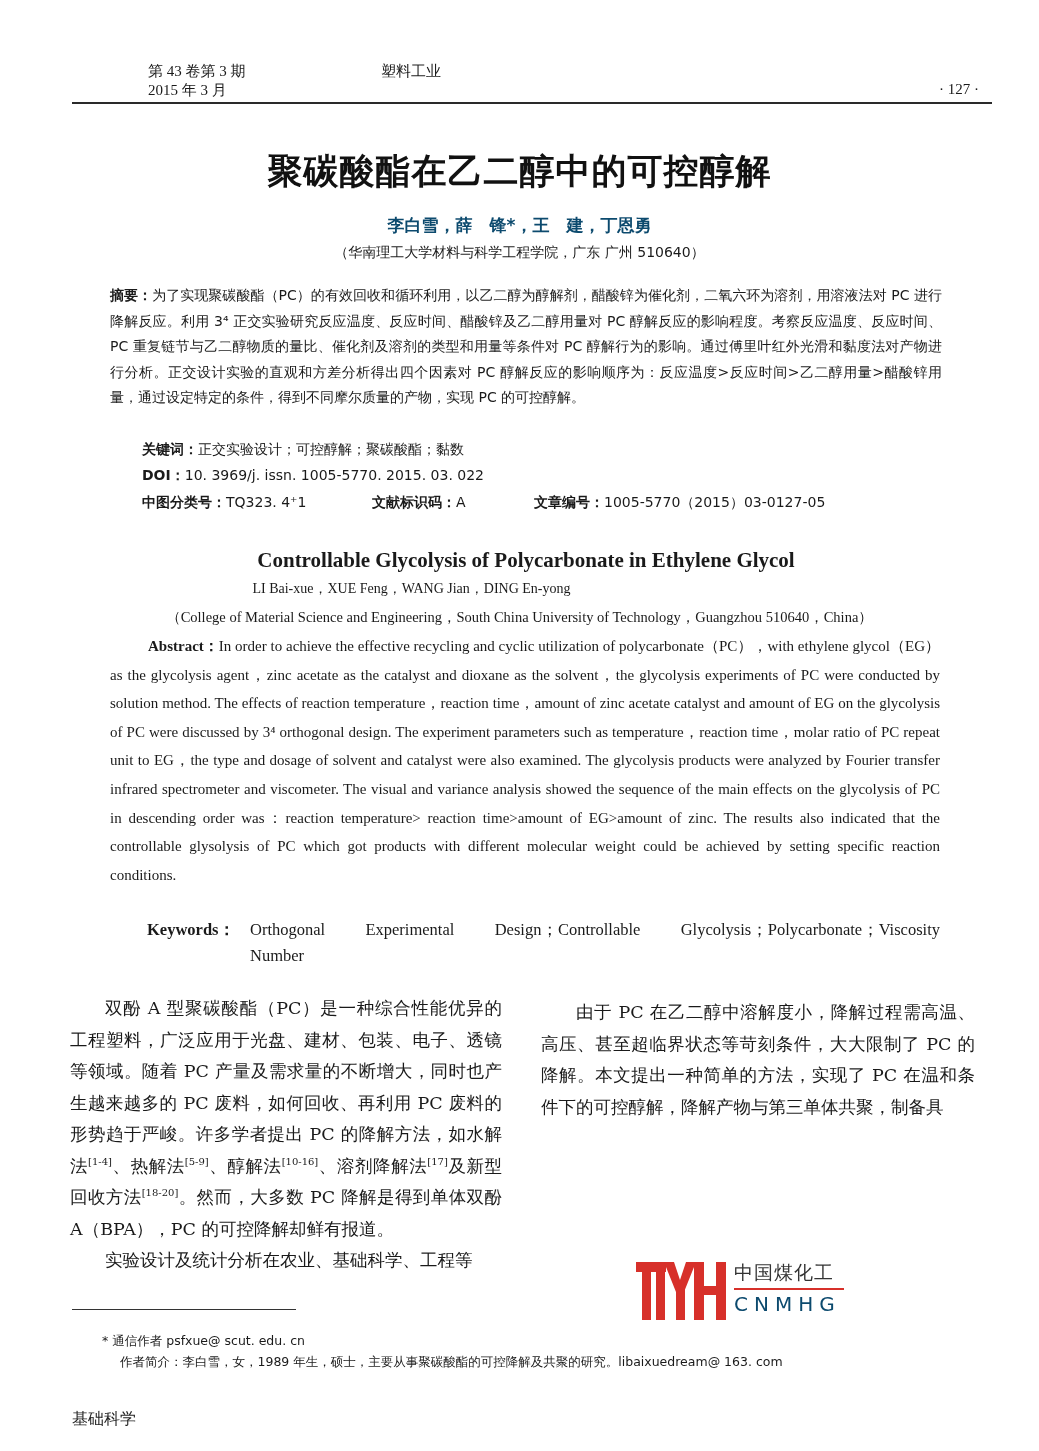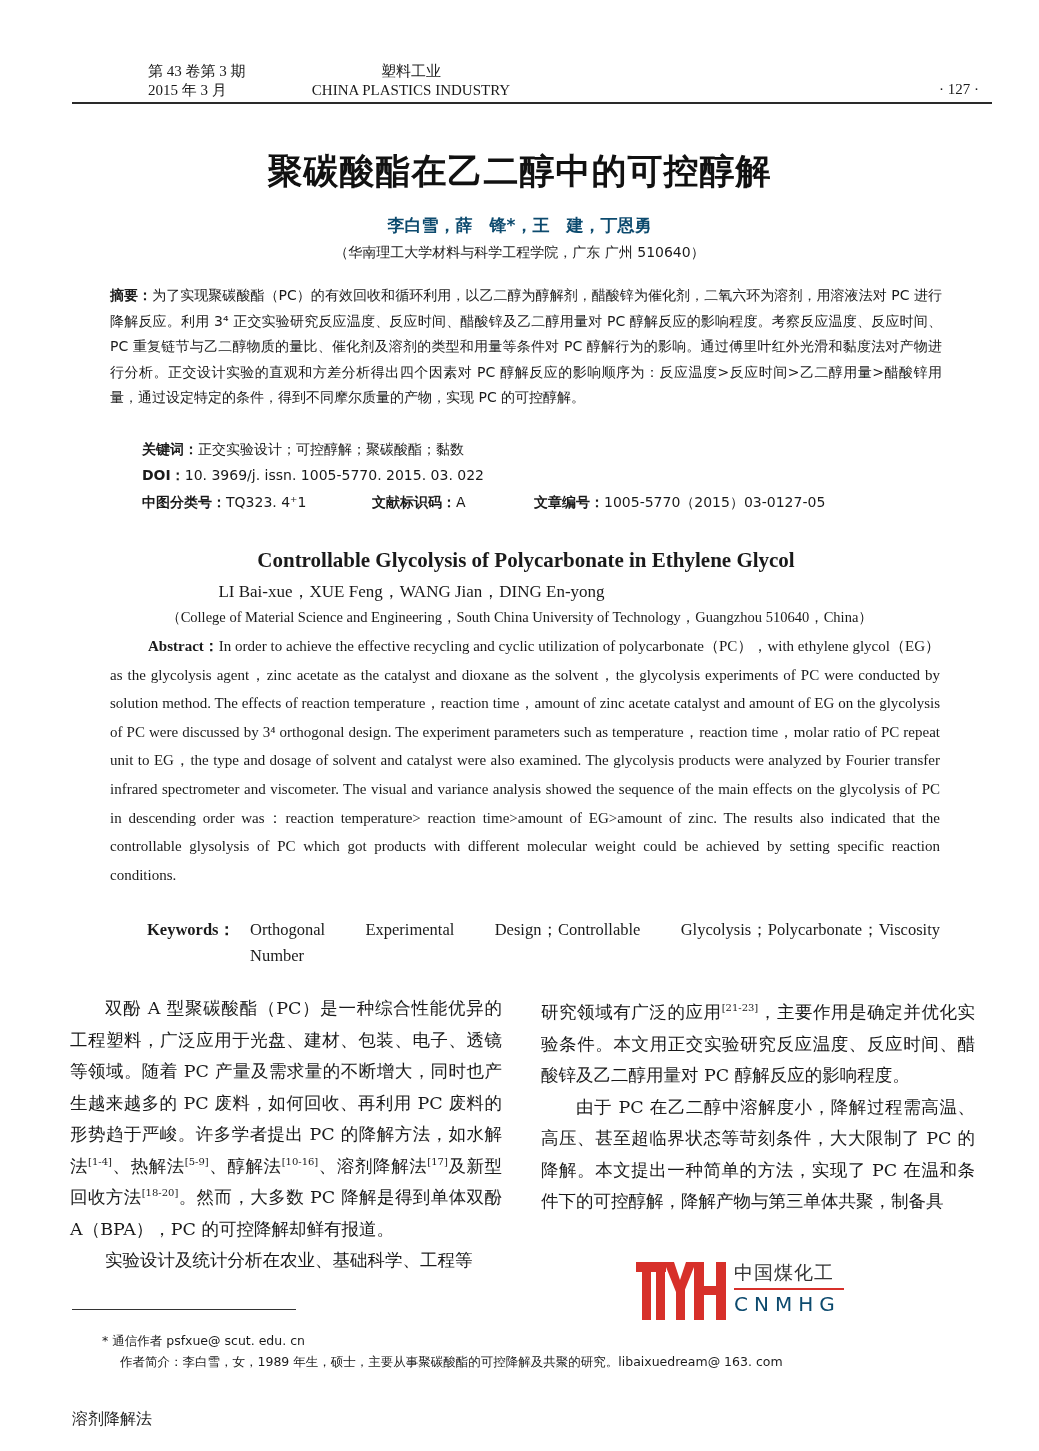--- a/index.html
+++ b/index.html
@@ -16,21 +16,21 @@
   .abs-cn { left: 110px; width: 832px; top: 283px; font-family: "DejaVu Sans", sans-serif; font-size: 14px; line-height: 25.5px; text-align: justify; }
   .abs-cn .lbl, .meta .lbl { font-weight: bold; }
   .meta { left: 142px; font-family: "DejaVu Sans", sans-serif; font-size: 14px; line-height: 20px; }
   .meta-kw { top: 439px; }
   .meta-doi { top: 465px; }
   .meta-cls { top: 492px; width: 820px; display: flex; }
   .meta-cls span.item { display: inline-block; }
   .meta-cls .c1 { width: 230px; }
   .meta-cls .c2 { width: 162px; }
   .en-title { left: 0; width: 1052px; top: 548px; text-align: center; font-family: "Liberation Serif", serif; font-weight: bold; font-size: 21px; }
-  .en-authors { left: 0; width: 823px; top: 580px; text-align: center; font-family: "Liberation Serif", serif; font-size: 17px; }
+  .en-authors { left: 0; width: 823px; top: 580px; text-align: center; font-family: "Liberation Serif", serif; font-size: 14px; }
   .en-affil { left: 0; width: 1039px; top: 608px; text-align: center; font-family: "Liberation Serif", serif; font-size: 14.5px; }
   .en-abs { left: 110px; width: 830px; top: 632px; font-family: "Liberation Serif", serif; font-size: 15px; line-height: 28.6px; text-align: justify; text-indent: 38px; }
   .en-abs .lbl { font-weight: bold; }
   .en-kw { left: 147px; width: 793px; top: 917px; font-family: "Liberation Serif", serif; font-size: 16.5px; line-height: 26px; }
   .en-kw .lbl { font-weight: bold; float: left; width: 103px; }
   .en-kw .txt { display: block; margin-left: 103px; text-align: justify; text-align-last: justify; }
   .en-kw .txt2 { display: block; margin-left: 103px; }
   .body-col { font-family: "DejaVu Serif", serif; font-size: 17.5px; line-height: 31.5px; text-align: justify; }
   .col-left { left: 70px; width: 432px; top: 993px; }
   .col-right { left: 541px; width: 434px; top: 997px; }
@@ -49,21 +49,20 @@
 </style>
 </head>
 <body>
 
 <div class="abs hdr hdr-left">
   <div>第 43 卷第 3 期</div>
   <div>2015 年 3 月</div>
 </div>
 <div class="abs hdr hdr-center">
   <div>塑料工业</div>
-  <div>CHINA PLASTICS INDUSTRY</div>
 </div>
 <div class="abs hdr hdr-right">· 127 ·</div>
 <div class="abs hdr-rule"></div>
 
 <div class="abs title">聚碳酸酯在乙二醇中的可控醇解</div>
 <div class="abs authors">李白雪，薛　锋*，王　建，丁恩勇</div>
 <div class="abs affil">（华南理工大学材料与科学工程学院，广东 广州 510640）</div>
 
 <div class="abs abs-cn">
   <span class="lbl">摘要：</span><span>为了实现聚碳酸酯（PC）的有效回收和循环利用，以乙二醇为醇解剂，醋酸锌为催化剂，二氧六环为溶剂，用溶液法对 PC 进行降解反应。利用 3⁴ 正交实验研究反应温度、反应时间、醋酸锌及乙二醇用量对 PC 醇解反应的影响程度。考察反应温度、反应时间、PC 重复链节与乙二醇物质的量比、催化剂及溶剂的类型和用量等条件对 PC 醇解行为的影响。通过傅里叶红外光滑和黏度法对产物进行分析。正交设计实验的直观和方差分析得出四个因素对 PC 醇解反应的影响顺序为：反应温度&gt;反应时间&gt;乙二醇用量&gt;醋酸锌用量，通过设定特定的条件，得到不同摩尔质量的产物，实现 PC 的可控醇解。</span>
@@ -93,21 +92,20 @@
   <span class="txt">Orthogonal Experimental Design；Controllable Glycolysis；Polycarbonate；Viscosity</span>
   <span class="txt2">Number</span>
 </div>
 
 <div class="abs body-col col-left">
   <p class="indent"><span>双酚 A 型聚碳酸酯（PC）是一种综合性能优异的工程塑料，广泛应用于光盘、建材、包装、电子、透镜等领域。随着 PC 产量及需求量的不断增大，同时也产生越来越多的 PC 废料，如何回收、再利用 PC 废料的形势趋于严峻。许多学者提出 PC 的降解方法，如水解法</span><sup>[1-4]</sup><span>、热解法</span><sup>[5-9]</sup><span>、醇解法</span><sup>[10-16]</sup><span>、溶剂降解法</span><sup>[17]</sup><span>及新型回收方法</span><sup>[18-20]</sup><span>。然而，大多数 PC 降解是得到单体双酚 A（BPA），PC 的可控降解却鲜有报道。</span></p>
   <p class="indent">实验设计及统计分析在农业、基础科学、工程等</p>
 </div>
 
 <div class="abs body-col col-right">
-  <p><span>研究领域有广泛的应用</span><sup>[21-23]</sup><span>，主要作用是确定并优化实验条件。本文用正交实验研究反应温度、反应时间、醋酸锌及乙二醇用量对 PC 醇解反应的影响程度。</span></p>
   <p class="indent">由于 PC 在乙二醇中溶解度小，降解过程需高温、高压、甚至超临界状态等苛刻条件，大大限制了 PC 的降解。本文提出一种简单的方法，实现了 PC 在温和条件下的可控醇解，降解产物与第三单体共聚，制备具</p>
 </div>
 
 <div class="abs logo">
   <svg class="logo-mark" width="92" height="62" viewBox="0 0 92 62">
     <g fill="#d7302a">
       <rect x="0" y="4" width="30" height="10"></rect>
       <rect x="6" y="4" width="9" height="58"></rect>
       <rect x="20" y="14" width="9" height="48"></rect>
       <polygon points="28,4 38,4 44,22 50,4 60,4 48,34 40,34"></polygon>
@@ -121,13 +119,13 @@
   <div class="logo-line"></div>
   <div class="logo-en">CNMHG</div>
 </div>
 
 <div class="abs foot-rule"></div>
 <div class="abs footnote">
   <div>* 通信作者 psfxue@ scut. edu. cn</div>
   <div class="l2">作者简介：李白雪，女，1989 年生，硕士，主要从事聚碳酸酯的可控降解及共聚的研究。libaixuedream@ 163. com</div>
 </div>
 
-<div class="abs wanfang">溶剂降解法</div>
+<div class="abs wanfang">基础科学</div>
 
 </body></html>

